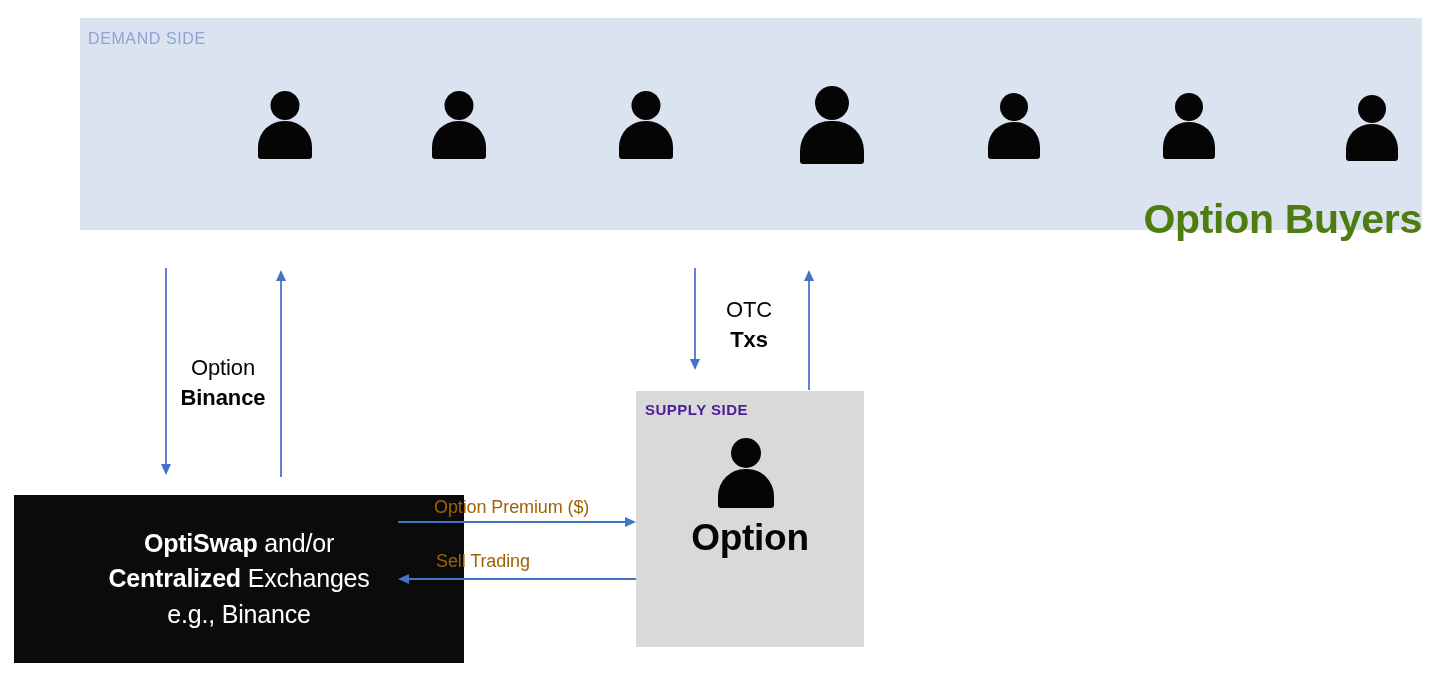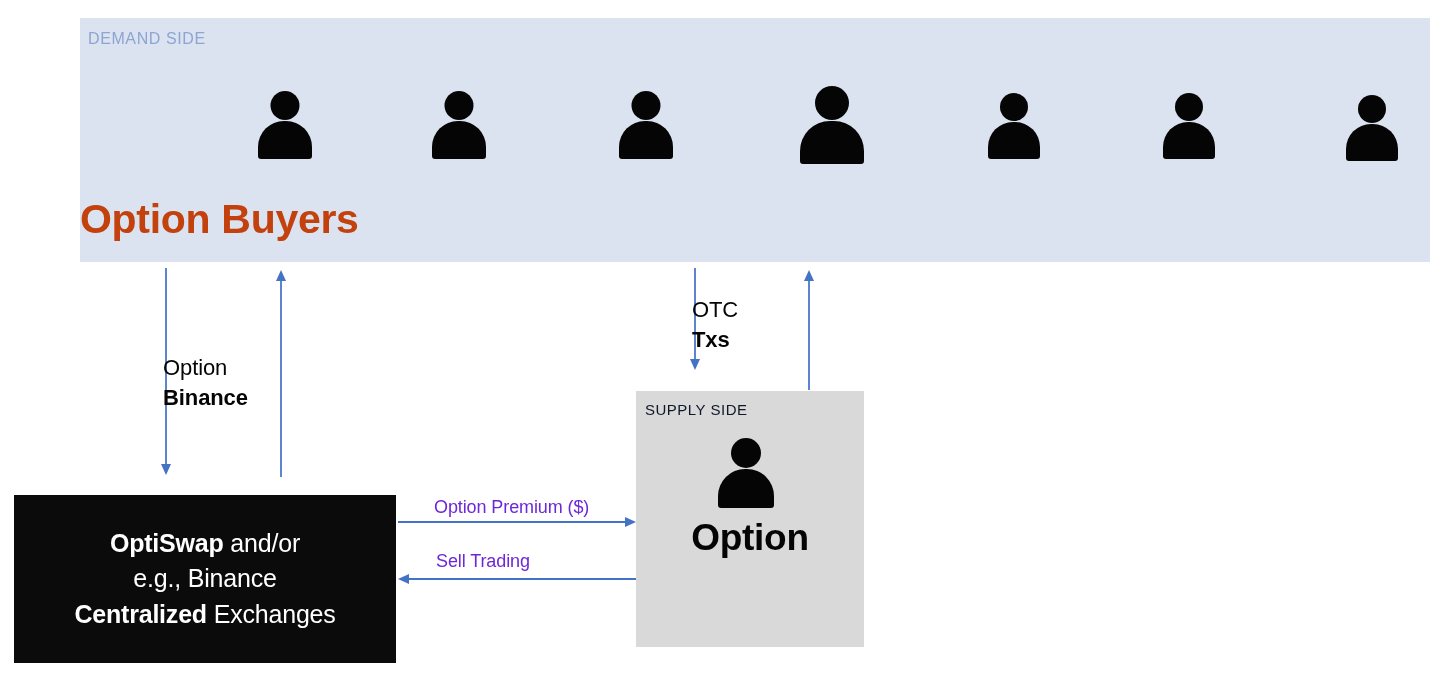--- a/index.html
+++ b/index.html
@@ -16,43 +16,42 @@
     font-family: "Liberation Sans", sans-serif;
     overflow: hidden;
   }
 
   
   #demand-panel {
     position: absolute;
     left: 80px;
     top: 18px;
     width: 1342px;
-    height: 244px;
+    height: 212px;
     background: #dbe2f0;
-    padding-left: 8px;
   }
   #demand-label {
     position: absolute;
     left: 8px;
     top: 12px;
     font-size: 16px;
     letter-spacing: 0.6px;
     color: #8ea5d1;
     font-weight: 400;
     white-space: nowrap;
   }
   #demand-title {
     position: absolute;
     left: 0;
     right: 0;
     top: 178px;
-    text-align: left;
+    text-align: right;
     font-size: 41px;
     font-weight: 700;
-    color: #c2410c;
+    color: #4d7c0f;
     letter-spacing: -0.3px;
   }
 
   
   .person {
     position: absolute;
   }
   .person .head {
     position: absolute;
     left: 50%;
@@ -76,22 +75,22 @@
     width: 228px;
     height: 256px;
     background: #d9d9d9;
   }
   #supply-label {
     position: absolute;
     left: 9px;
     top: 10px;
     font-size: 15px;
     letter-spacing: 0.5px;
-    color: #0f172a;
-    font-weight: 400;
+    color: #4c1d95;
+    font-weight: 700;
     white-space: nowrap;
   }
   #supply-title {
     position: absolute;
     left: 0;
     right: 0;
     top: 120px;
     text-align: center;
     font-size: 37px;
     font-weight: 700;
@@ -99,21 +98,21 @@
     line-height: 1.45;
     letter-spacing: -0.3px;
   }
   #supply-title span { display: block; }
 
   
   #exchange-box {
     position: absolute;
     left: 14px;
     top: 495px;
-    width: 382px;
+    width: 450px;
     height: 168px;
     background: #0b0b0b;
     display: flex;
     align-items: center;
     justify-content: center;
   }
   #exchange-text {
     text-align: center;
     color: #ffffff;
     font-size: 25px;
@@ -157,34 +156,34 @@
   }
   .ah-left {
     border-top: 5.5px solid transparent;
     border-bottom: 5.5px solid transparent;
     border-right: 11px solid #4472c4;
   }
 
   
   .edge-label {
     position: absolute;
-    text-align: left;
+    text-align: center;
     color: #050505;
     font-size: 22px;
     line-height: 1.38;
     letter-spacing: -0.1px;
     white-space: nowrap;
   }
   .edge-label .b { font-weight: 700; }
   .edge-label .r { font-weight: 400; }
   .edge-label span.line { display: block; }
 
   .edge-label-sm {
     position: absolute;
-    color: #6d28d9;
+    color: #a16207;
     font-size: 18px;
     font-weight: 400;
     white-space: nowrap;
     letter-spacing: -0.1px;
   }
 </style>
 </head>
 <body>
 
 <div id="canvas">
@@ -239,22 +238,22 @@
     </div>
 
     <div id="supply-title">
       <span>Option</span>
     </div>
   </div>
 
   <div id="exchange-box">
     <div id="exchange-text">
       <span class="line"><span class="b">OptiSwap</span><span> and/or</span></span>
+      <span class="line"><span class="b">Centralized</span><span> Exchanges</span></span>
       <span class="line">e.g., Binance</span>
-      <span class="line"><span class="b">Centralized</span><span> Exchanges</span></span>
     </div>
   </div>
 
   <div class="vline" style="left:165px; top:268px; height:197px;"></div>
   <div class="arrowhead ah-down" style="left:160.5px; top:464px;"></div>
 
   <div class="vline" style="left:280px; top:281px; height:196px;"></div>
   <div class="arrowhead ah-up" style="left:275.5px; top:270px;"></div>
 
   <div class="edge-label" style="left:163px; top:353px; width:120px;">

